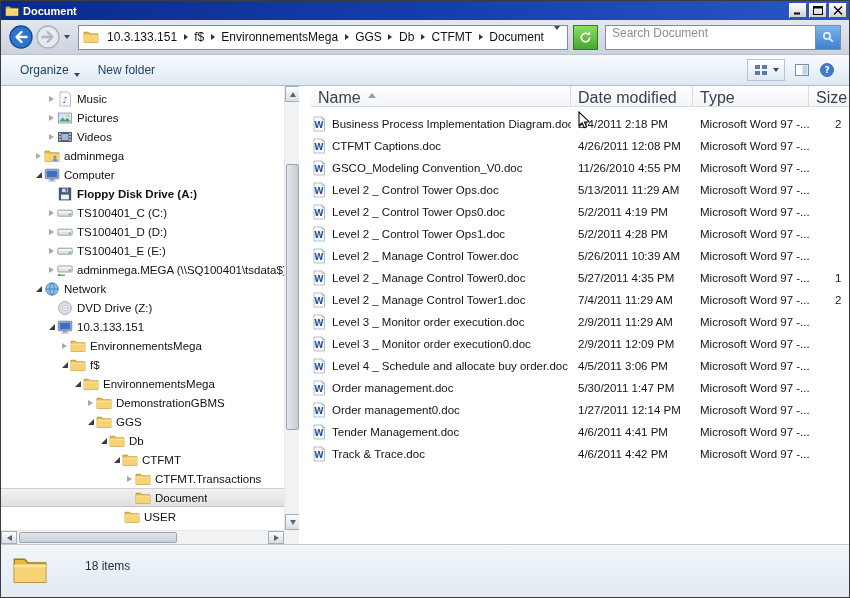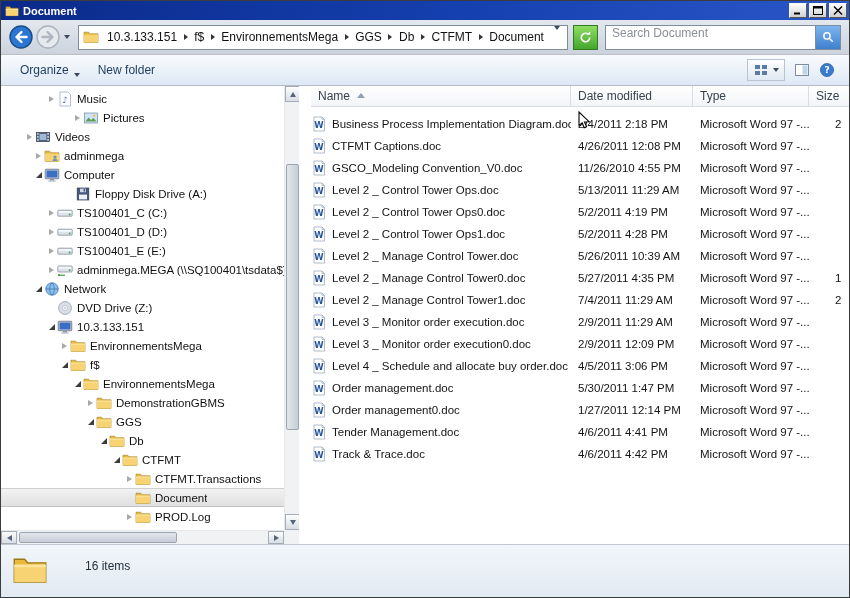--- a/index.html
+++ b/index.html
@@ -66,21 +66,21 @@
   .vs-thumb { position: absolute; left: 1px; width: 13px; top: 78px; height: 266px; background: linear-gradient(90deg, #e3e7ec, #c6cdd6); border: 1px solid #9aa5b2; border-radius: 2px; }
   .hscroll { position: absolute; left: 0; bottom: 0; height: 14px; width: 283px; background: #f1f2f4; border-top: 1px solid #e6e8ea; }
   .hs-btn { position: absolute; top: 0; width: 16px; height: 13px; background: linear-gradient(#fdfdfd, #d9dee4); border: 1px solid #a3adba; display: flex; align-items: center; justify-content: center; }
   .hs-left { left: 0; } .hs-right { right: 0; }
   .hs-thumb { position: absolute; left: 18px; top: 1px; height: 11px; width: 158px; background: linear-gradient(#e3e7ec, #c6cdd6); border: 1px solid #9aa5b2; border-radius: 2px; }
   .scroll-corner { position: absolute; right: 0; bottom: 0; width: 15px; height: 14px; background: #f1f2f4; }
 
   
   .file-pane { flex: 1; position: relative; min-width: 0; overflow: hidden; }
   .fheader { display: flex; height: 21px; margin-left: 12px; }
-  .hcell { padding: 3px 12px 0 7px; font-size: 12px; color: #37424e; background: linear-gradient(#ffffff, #f3f5f8); border-right: 1px solid #d8dde3; border-bottom: 1px solid #d8dde3; position: relative; white-space: nowrap; display: flex; align-items: flex-start; gap: 7px; }
+  .hcell { padding: 3px 12px 0 7px; font-size: 16px; color: #37424e; background: linear-gradient(#ffffff, #f3f5f8); border-right: 1px solid #d8dde3; border-bottom: 1px solid #d8dde3; position: relative; white-space: nowrap; display: flex; align-items: flex-start; gap: 7px; }
   .sort-asc { width: 0; height: 0; border-left: 4px solid transparent; border-right: 4px solid transparent; border-bottom: 5px solid #8fa0b4; margin-top: 4px; }
   .frows { margin: 6px 0 0 12px; }
   .frow { display: flex; height: 22px; align-items: center; font-size: 11.5px; color: #141414; }
   .fcell-name { flex: 0 0 260px; display: flex; align-items: center; gap: 5px; overflow: hidden; white-space: nowrap; }
   .fcell-name .ficon { flex: 0 0 16px; display: flex; }
   .fcell-name .ficon svg { width: 16px; height: 16px; }
   .fcell-date { flex: 0 0 122px; padding-left: 7px; white-space: nowrap; }
   .fcell-type { flex: 0 0 116px; padding-left: 7px; white-space: nowrap; overflow: hidden; }
   .fcell-size { flex: 1; padding-left: 26px; white-space: nowrap; overflow: hidden; }
 
@@ -229,32 +229,32 @@
           <div class="tree-row" style="padding-left: 45px;">
             <span class="arrow collapsed"></span>
             <span class="ticon">
               <svg viewBox="0 0 16 16">
                 <path d="M3 1h8l2.5 2.5V15H3z" fill="#fff" stroke="#8fa0b4" stroke-width="0.7"></path>
                 <text x="8" y="12" font-family="DejaVu Sans, sans-serif" font-size="9" fill="#3a66a7" text-anchor="middle">♪</text>
               </svg>
             </span>
             <span class="tree-label">Music</span>
           </div>
-          <div class="tree-row" style="padding-left: 71px;">
+          <div class="tree-row" style="padding-left: 45px;">
             <span class="arrow collapsed"></span>
             <span class="ticon">
               <svg viewBox="0 0 16 16">
                 <rect x="1.4" y="3" width="13.2" height="10" fill="#cfe4f8" stroke="#76889e" stroke-width="0.7"></rect>
                 <path d="M2.4 11.6l3.2-4 2.6 2.6 2-2.4 3.4 3.8z" fill="#5c9e50"></path>
                 <circle cx="11.2" cy="5.6" r="1.2" fill="#f3c23f"></circle>
               </svg>
             </span>
             <span class="tree-label">Pictures</span>
           </div>
-          <div class="tree-row" style="padding-left: 23px;">
+          <div class="tree-row" style="padding-left: 45px;">
             <span class="arrow collapsed"></span>
             <span class="ticon">
               <svg viewBox="0 0 16 16">
                 <rect x="1.4" y="3.4" width="13.2" height="9.2" fill="#56647a" stroke="#313e52" stroke-width="0.7"></rect>
                 <g fill="#fff">
                   <rect x="2.2" y="4.2" width="1.4" height="1.4"></rect>
                   <rect x="2.2" y="7.2" width="1.4" height="1.4"></rect>
                   <rect x="2.2" y="10.2" width="1.4" height="1.4"></rect>
                   <rect x="12.4" y="4.2" width="1.4" height="1.4"></rect>
                   <rect x="12.4" y="7.2" width="1.4" height="1.4"></rect>
@@ -282,21 +282,21 @@
             <span class="ticon">
               <svg viewBox="0 0 16 16">
                 <rect x="1.2" y="2.2" width="13.6" height="9.6" rx="0.8" fill="#b9c4d4" stroke="#54627a" stroke-width="0.7"></rect>
                 <rect x="2.6" y="3.6" width="10.8" height="6.8" fill="#3a6fc4"></rect>
                 <rect x="6" y="12" width="4" height="1.4" fill="#8b97a8"></rect>
                 <rect x="4.4" y="13.4" width="7.2" height="1.2" fill="#a8b2c0"></rect>
               </svg>
             </span>
             <span class="tree-label">Computer</span>
           </div>
-          <div class="tree-row" style="padding-left: 63px;">
+          <div class="tree-row" style="padding-left: 45px; font-weight: bold;">
             <span class="arrow"></span>
             <span class="ticon">
               <svg viewBox="0 0 16 16">
                 <rect x="2.2" y="2" width="11.6" height="12" fill="#46597c" stroke="#2b3a55" stroke-width="0.7"></rect>
                 <rect x="5" y="2.6" width="6" height="3.6" fill="#cdd6e2"></rect>
                 <rect x="8.6" y="3" width="1.6" height="2.6" fill="#46597c"></rect>
                 <rect x="4" y="8.6" width="8" height="4.8" fill="#eef2f7"></rect>
               </svg>
             </span>
             <span class="tree-label">Floppy Disk Drive (A:)</span>
@@ -471,31 +471,20 @@
           <div class="tree-row selected" style="padding-left: 123px;">
             <span class="arrow"></span>
             <span class="ticon">
               <svg viewBox="0 0 16 16">
                 <path d="M1 3.2h4.6l1.4 1.6H15v8.6H1z" fill="#e8b93c" stroke="#9c7a1c" stroke-width="0.6"></path>
                 <path d="M1 5.6h14v7.8H1z" fill="#f7d374"></path>
                 <path d="M1 5.6h14v1.2H1z" fill="#fbe49c"></path>
               </svg>
             </span>
             <span class="tree-label">Document</span>
-          </div>
-          <div class="tree-row" style="padding-left: 123px;">
-            <span class="arrow collapsed"></span>
-            <span class="ticon">
-              <svg viewBox="0 0 16 16">
-                <path d="M1 3.2h4.6l1.4 1.6H15v8.6H1z" fill="#e8b93c" stroke="#9c7a1c" stroke-width="0.6"></path>
-                <path d="M1 5.6h14v7.8H1z" fill="#f7d374"></path>
-                <path d="M1 5.6h14v1.2H1z" fill="#fbe49c"></path>
-              </svg>
-            </span>
-            <span class="tree-label">PROD.Log</span>
           </div>
           <div class="tree-row" style="padding-left: 123px;">
             <span class="ticon">
               <svg viewBox="0 0 16 16">
                 <path d="M1 3.2h4.6l1.4 1.6H15v8.6H1z" fill="#e8b93c" stroke="#9c7a1c" stroke-width="0.6"></path>
                 <path d="M1 5.6h14v7.8H1z" fill="#f7d374"></path>
                 <path d="M1 5.6h14v1.2H1z" fill="#fbe49c"></path>
               </svg>
             </span>
             <span class="tree-label">USER</span>
@@ -784,21 +773,21 @@
   </div>
 
   <div class="statusbar">
     <span class="status-icon">
       <svg viewBox="0 0 16 16">
           <path d="M1 3.2h4.6l1.4 1.6H15v8.6H1z" fill="#e8b93c" stroke="#9c7a1c" stroke-width="0.6"></path>
           <path d="M1 5.6h14v7.8H1z" fill="#f7d374"></path>
           <path d="M1 5.6h14v1.2H1z" fill="#fbe49c"></path>
         </svg>
     </span>
-    <span class="status-text">16 items</span>
+    <span class="status-text">18 items</span>
   </div>
 </div>
 
 <span class="cursor">
   <svg width="13" height="19" viewBox="0 0 13 19">
       <path d="M1 1v13.5l3.2-2.6 2 4.9 2.4-1-2.1-4.8 4.6-.3z" fill="#fff" stroke="#000" stroke-width="1.1"></path>
     </svg>
 </span>
 
 </body></html>

